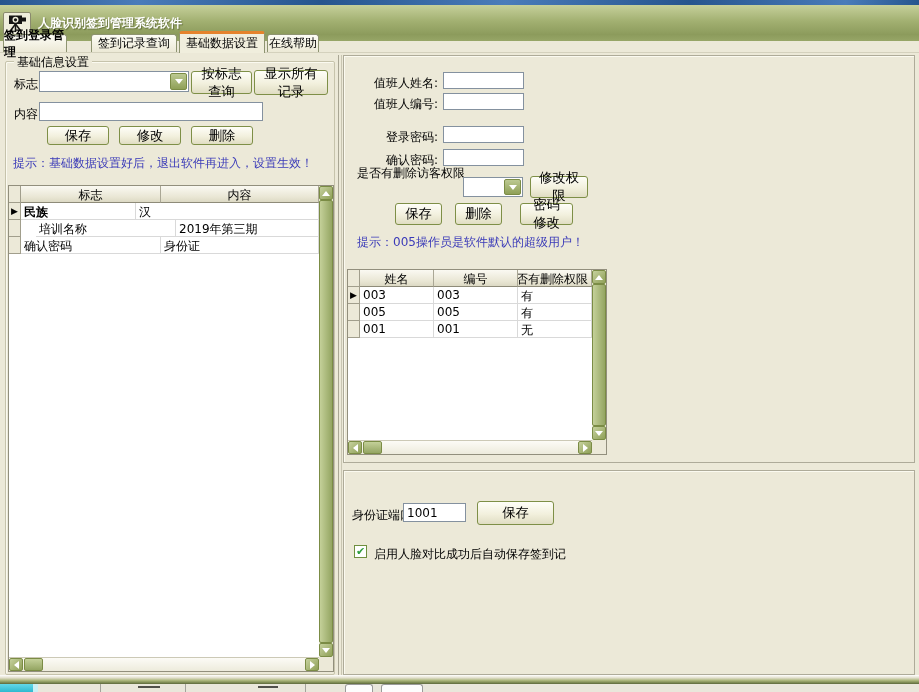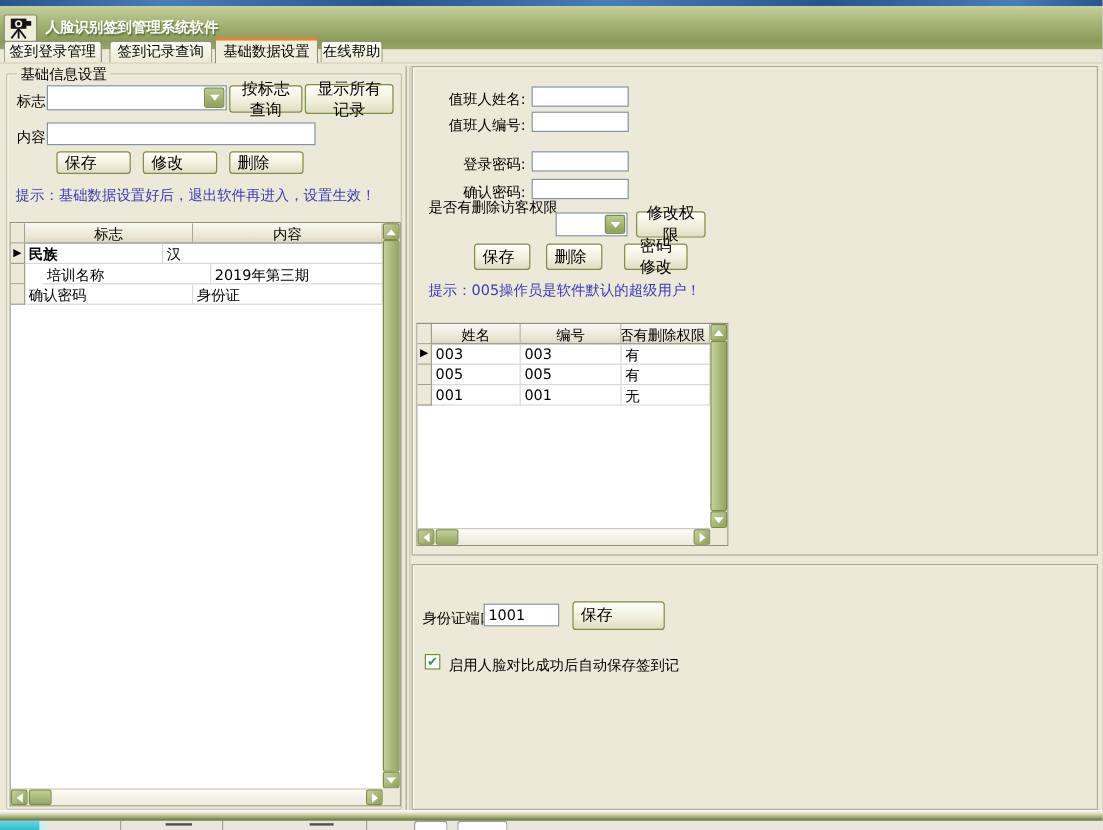--- a/index.html
+++ b/index.html
@@ -19,21 +19,21 @@
 
   
   .tab { position:absolute; top:34px; height:18px; box-sizing:border-box;
     border:1px solid #8e9471; border-bottom:none; border-radius:3px 3px 0 0;
     background:linear-gradient(#fdfdf6,#ece9d6); display:flex; align-items:center; justify-content:center; z-index:1; }
   .tab.active { top:31px; height:22px; border-top:3px solid #e5832c; background:#f0eedd; z-index:3; }
   .tabline { left:0; top:52px; width:919px; height:1px; background:#d4d1bd; }
 
   
   .btn { position:absolute; box-sizing:border-box; border:1px solid #7e8f47; border-radius:3px;
-    background:linear-gradient(#fefef8,#f2f0dd 55%,#e0ddc3); display:flex; align-items:center; cursor:default; }
+    background:linear-gradient(#fefef8,#f2f0dd 55%,#e0ddc3); display:flex; align-items:center; justify-content:center; cursor:default; }
   .field { position:absolute; box-sizing:border-box; background:#fff; border:1px solid #84919f;
     font-family:"DejaVu Sans",sans-serif; font-size:12px; padding:1px 3px; }
   input.field { outline:none; }
   .combo { position:absolute; box-sizing:border-box; background:#fff; border:1px solid #84919f; }
   .combo input { position:absolute; left:1px; top:1px; bottom:1px; right:18px; border:none; outline:none;
     font-family:"DejaVu Sans",sans-serif; font-size:12px; width:calc(100% - 19px); }
   .combo-btn { position:absolute; top:1px; right:1px; bottom:1px; width:17px; box-sizing:border-box;
     border:1px solid #7b8c45; border-radius:2px; background:linear-gradient(#bcc992,#8fa057);
     display:flex; align-items:center; justify-content:center; }
   .label { position:absolute; white-space:nowrap; }
@@ -106,21 +106,21 @@
         <circle cx="9.5" cy="5.8" r="3" fill="#efeedd"></circle>
         <circle cx="9.5" cy="5.8" r="1.6" fill="#141414"></circle>
         <line x1="9.5" y1="10" x2="3.5" y2="18" stroke="#141414" stroke-width="1.5"></line>
         <line x1="9.5" y1="10" x2="15.5" y2="18" stroke="#141414" stroke-width="1.5"></line>
         <line x1="9.5" y1="10" x2="9.5" y2="18" stroke="#141414" stroke-width="1.5"></line>
       </svg>
     </div>
     <div class="abs title-text">人脸识别签到管理系统软件</div>
   </div>
 
-  <div class="abs tab" style="left:3px;width:82px;">
+  <div class="abs tab" style="left:3px;width:64px;font-weight:bold;">
     <span>签到登录管理</span>
   </div>
   <div class="abs tab" style="left:91px;width:86px;">
     <span>签到记录查询</span>
   </div>
   <div class="abs tab active" style="left:179px;width:86px;">
     <span>基础数据设置</span>
   </div>
   <div class="abs tab" style="left:267px;width:52px;">
     <span>在线帮助</span>

